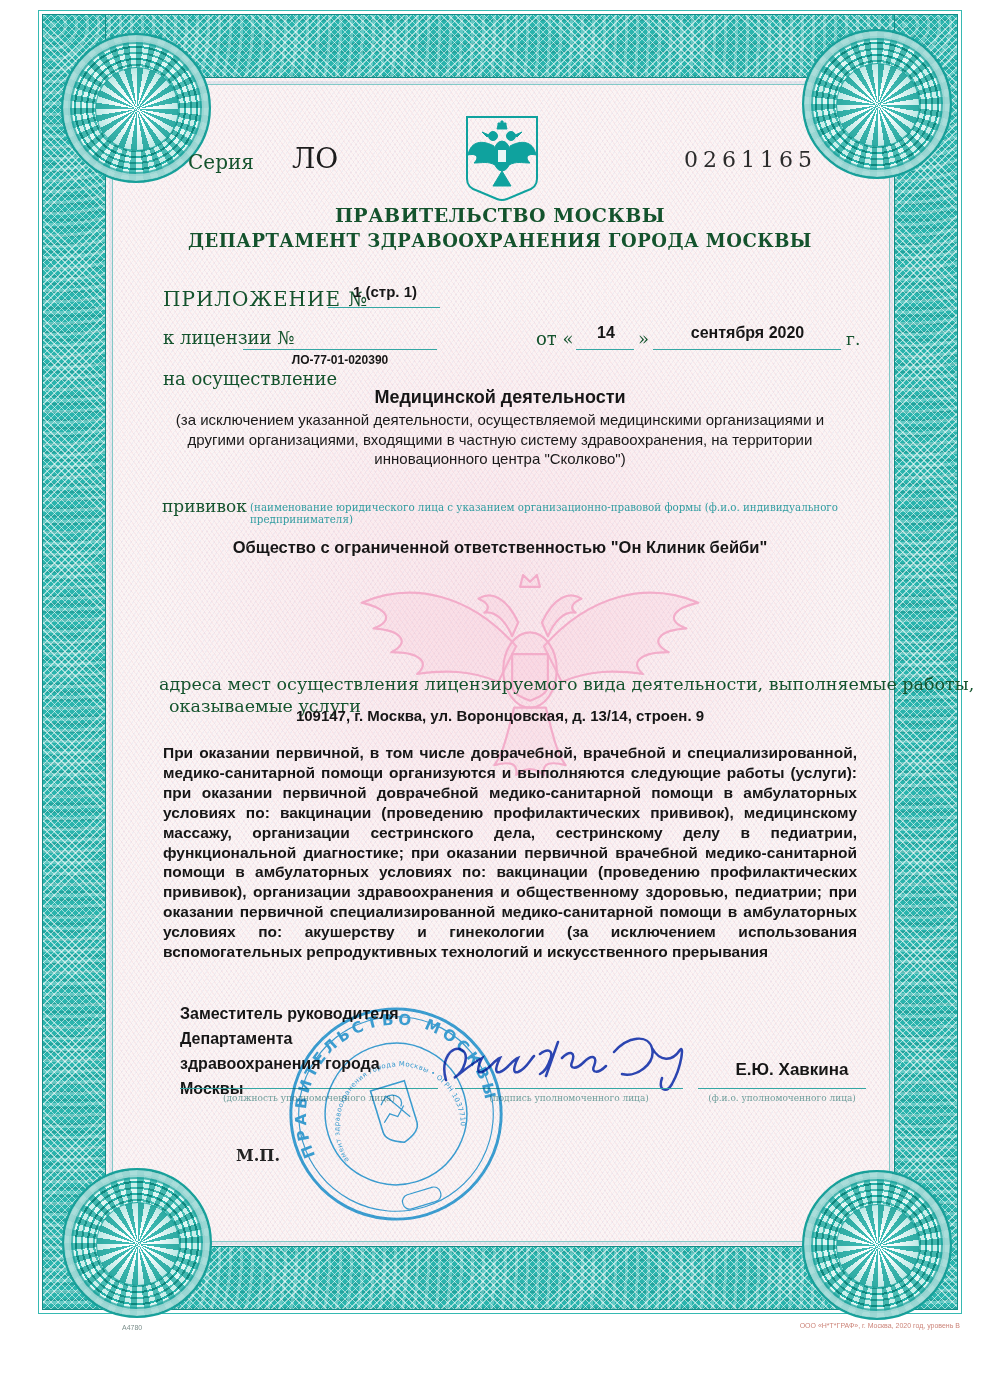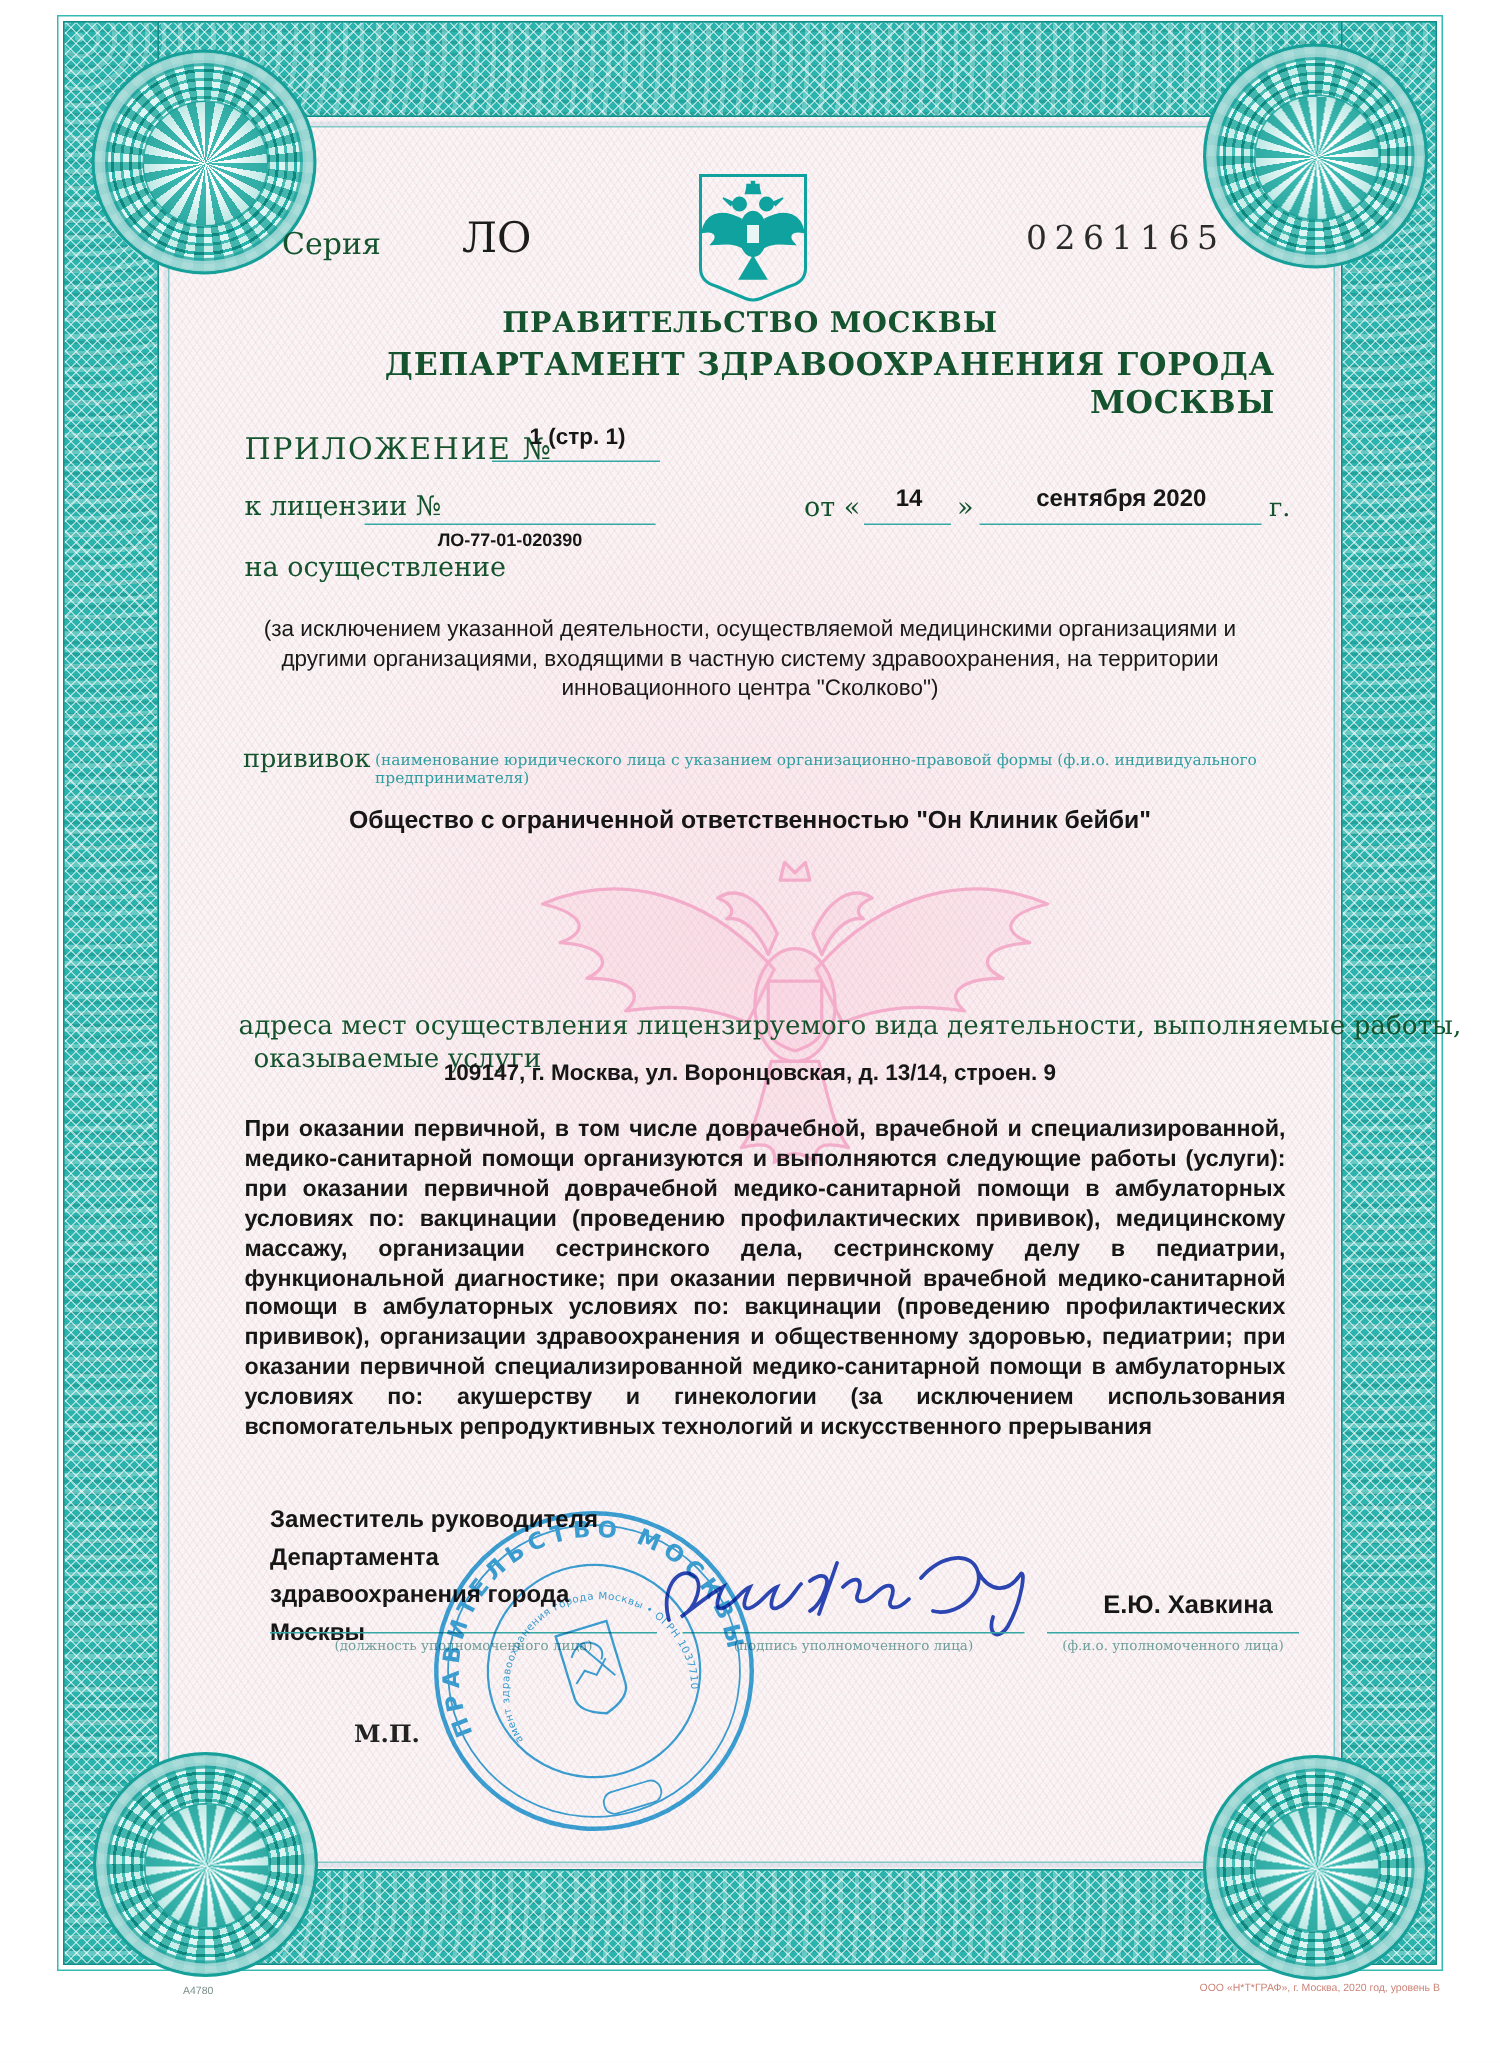--- a/index.html
+++ b/index.html
@@ -46,24 +46,24 @@
         repeating-linear-gradient(-55deg, rgba(140,160,215,.09) 0 1px, rgba(0,0,0,0) 1px 4px);}
 
   
   .teal-serif{font-family:"DejaVu Serif",serif;color:#14532d;}
   .black-fill{font-family:"Liberation Sans",sans-serif;color:#161616;font-weight:bold;}
   .abs{position:absolute;}
   .ctr{text-align:center;}
   .uline{position:absolute;height:1px;background:#35a7a4;}
 
   .series-label{left:188px;top:150px;font-size:20px;}
-  .series-value{left:308px;top:142px;font-size:28px;font-family:"DejaVu Serif",serif;color:#1c1c1c;}
+  .series-value{left:292px;top:142px;font-size:28px;font-family:"DejaVu Serif",serif;color:#1c1c1c;}
   .doc-number{left:684px;top:147px;font-size:22px;letter-spacing:5px;font-family:"DejaVu Serif",serif;color:#2b2b2b;}
   .gov1{left:150px;top:204px;width:700px;font-size:19px;font-weight:bold;letter-spacing:.5px;}
-  .gov2{left:150px;top:230px;width:700px;font-size:21px;font-weight:bold;letter-spacing:.5px;text-align:right;}
+  .gov2{left:150px;top:230px;width:700px;font-size:18px;font-weight:bold;letter-spacing:.5px;}
 
   .attach-label{left:163px;top:287px;font-size:20px;letter-spacing:1px;}
   .attach-value{left:330px;top:283px;width:110px;font-size:15px;}
   .lic-label{left:163px;top:327px;font-size:18px;}
   .lic-value{left:245px;top:325px;width:190px;font-size:12px;margin-top:28px;}
   .from-label{left:536px;top:328px;font-size:18px;}
   .day-value{left:578px;top:324px;width:56px;font-size:16px;}
   .quote-close{left:638px;top:328px;font-size:18px;}
   .month-value{left:655px;top:324px;width:185px;font-size:16px;}
   .year-suffix{left:846px;top:329px;font-size:17px;}
@@ -173,20 +173,21 @@
   <div class="abs teal-serif from-label">от  «</div>
   <div class="abs black-fill ctr day-value">14</div>
   <div class="uline" style="left:576px;top:349px;width:58px;"></div>
   <div class="abs teal-serif quote-close">»</div>
   <div class="abs black-fill ctr month-value">сентября 2020</div>
   <div class="uline" style="left:653px;top:349px;width:188px;"></div>
   <div class="abs teal-serif year-suffix">г.</div>
 
   <div class="abs teal-serif intro">на осуществление</div>
 
+  <div class="abs black-fill ctr act-title">Медицинской деятельности</div>
   <div class="abs ctr act-note">(за исключением указанной деятельности, осуществляемой медицинскими организациями и другими организациями, входящими в частную систему здравоохранения, на территории инновационного центра "Сколково")</div>
 
   <div class="abs teal-serif issued-label">прививок</div>
   <div class="abs teal-serif issued-caption">(наименование юридического лица с указанием организационно-правовой формы  (ф.и.о. индивидуального предпринимателя)</div>
   <div class="abs teal-serif addr-l1">адреса мест осуществления лицензируемого вида деятельности, выполняемые работы,</div>
 
   <div class="abs black-fill ctr org">Общество с ограниченной ответственностью "Он Клиник бейби"</div>
   <div class="abs teal-serif addr-l2">оказываемые услуги</div>
   <div class="abs black-fill ctr addr-value">109147, г. Москва, ул. Воронцовская, д. 13/14, строен. 9</div>
 

